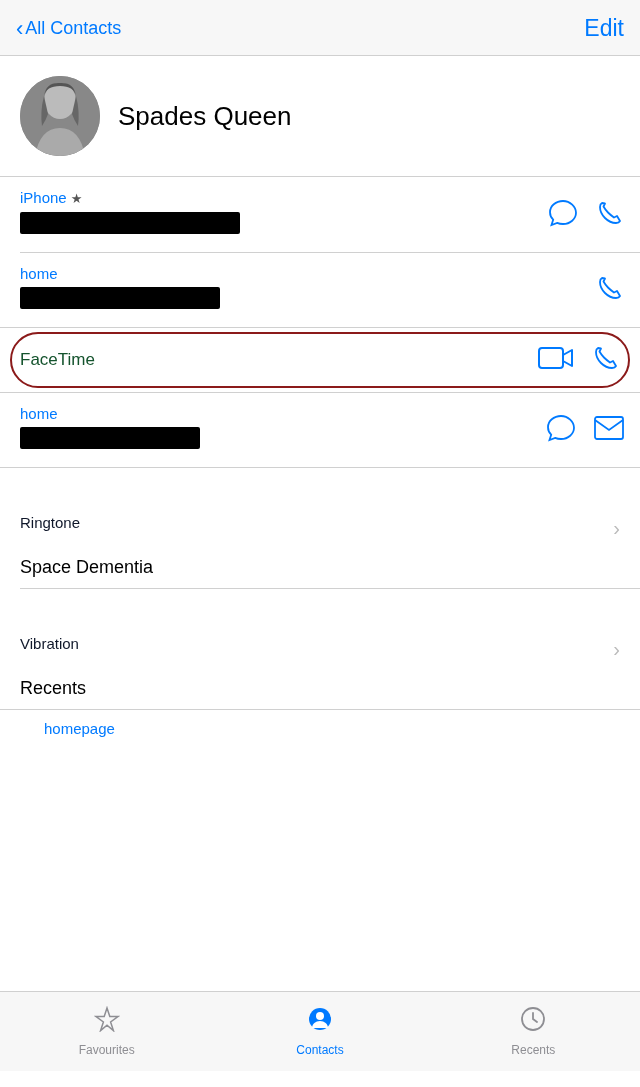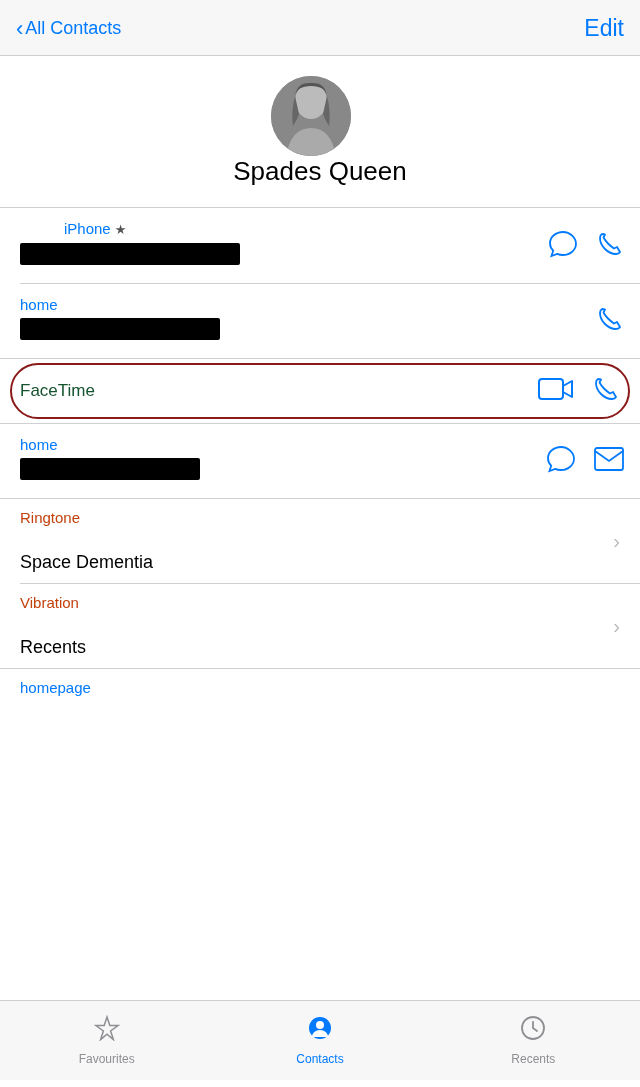--- a/index.html
+++ b/index.html
@@ -41,21 +41,20 @@
       font-size: 23px;
       cursor: pointer;
     }
 
     
     .contact-header {
       display: flex;
       align-items: center;
       padding: 20px 20px 20px 20px;
       background: #fff;
-      flex-direction: column;
     }
     .avatar {
       width: 80px;
       height: 80px;
       border-radius: 50%;
       overflow: hidden;
       margin-right: 18px;
       flex-shrink: 0;
       background: #888;
     }
@@ -146,44 +145,46 @@
       display: flex;
       align-items: center;
       justify-content: space-between;
       cursor: pointer;
     }
     .setting-content {
       flex: 1;
     }
     .setting-label {
       font-size: 15px;
-      color: #c2410c;
+      color: #0f172a;
       margin-bottom: 2px;
+      margin-top: 36px;
     }
     .setting-value {
       font-size: 18px;
       color: #000;
       margin-top: 26px;
     }
     .chevron-right {
       color: #bbb;
       font-size: 20px;
     }
 
     
     .homepage-label {
       font-size: 15px;
       color: #007aff;
       padding: 10px 20px 6px;
+      margin-left: 24px;
     }
 
     
     .tab-bar {
       position: absolute;
-      bottom: 7px;
+      bottom: 16px;
       left: 0;
       right: 0;
       height: 80px;
       background: #f7f7f7;
       border-top: 1px solid #d0d0d0;
       display: flex;
       align-items: center;
       justify-content: space-around;
     }
     .tab-item {
@@ -240,21 +241,21 @@
       <path d="M24,20 Q20,35 22,50 Q26,44 28,38" fill="#666"></path>
       <path d="M56,20 Q60,35 58,50 Q54,44 52,38" fill="#666"></path>
     </svg>
   </div>
   <span class="contact-name">Spades Queen</span>
 </div>
 
 <div class="full-divider"></div>
 
 <div class="field-row" style="padding-bottom:14px; padding-top:12px;">
-  <div style="display:flex; align-items:center; margin-bottom:4px;margin-left:44px;">
+  <div style="display:flex; align-items:center; margin-bottom:4px;">
     <span class="field-label">iPhone</span>
     <span class="star">★</span>
   </div>
   <div class="field-redacted" style="width:220px;"></div>
   <div class="field-icons">
 
     <span class="field-icon">
       <svg width="30" height="28" viewBox="0 0 30 28" fill="none" xmlns="http://www.w3.org/2000/svg">
         <path d="M15 2C7.82 2 2 7.04 2 13.2c0 2.9 1.2 5.55 3.18 7.52L3.5 26l5.6-2.1C10.8 24.6 12.85 25 15 25c7.18 0 13-5.04 13-11.2S22.18 2 15 2z" stroke="#007aff" stroke-width="1.8" fill="none"></path>
       </svg>

